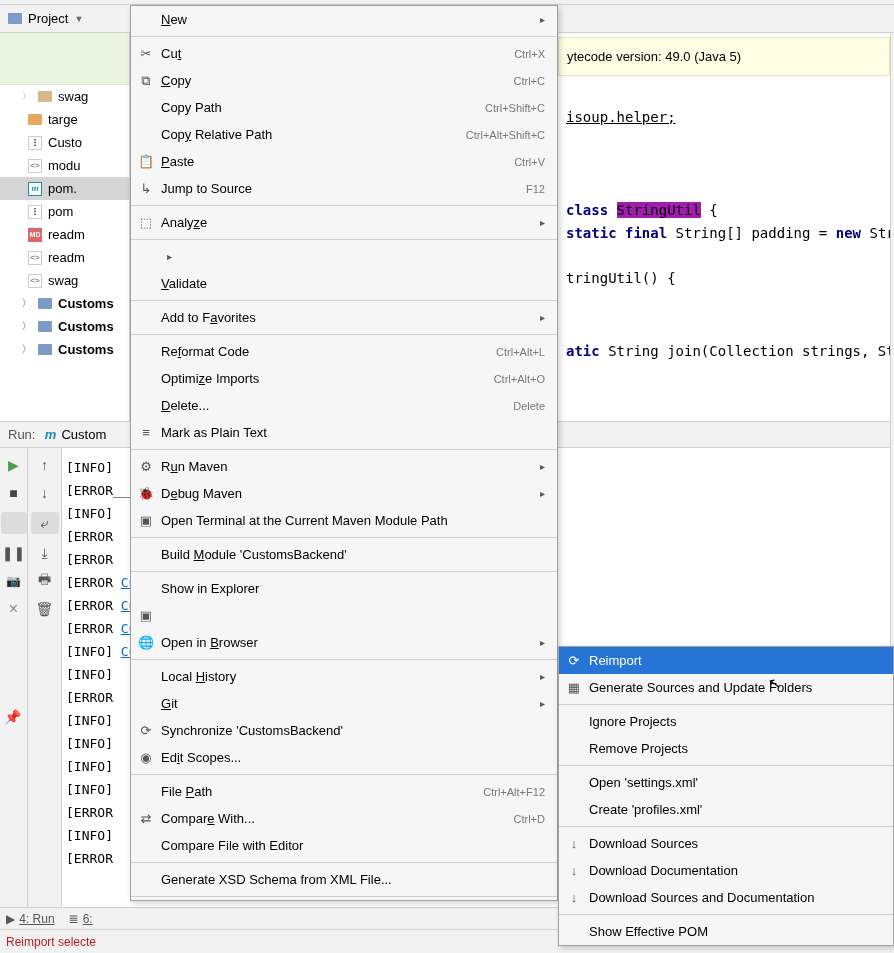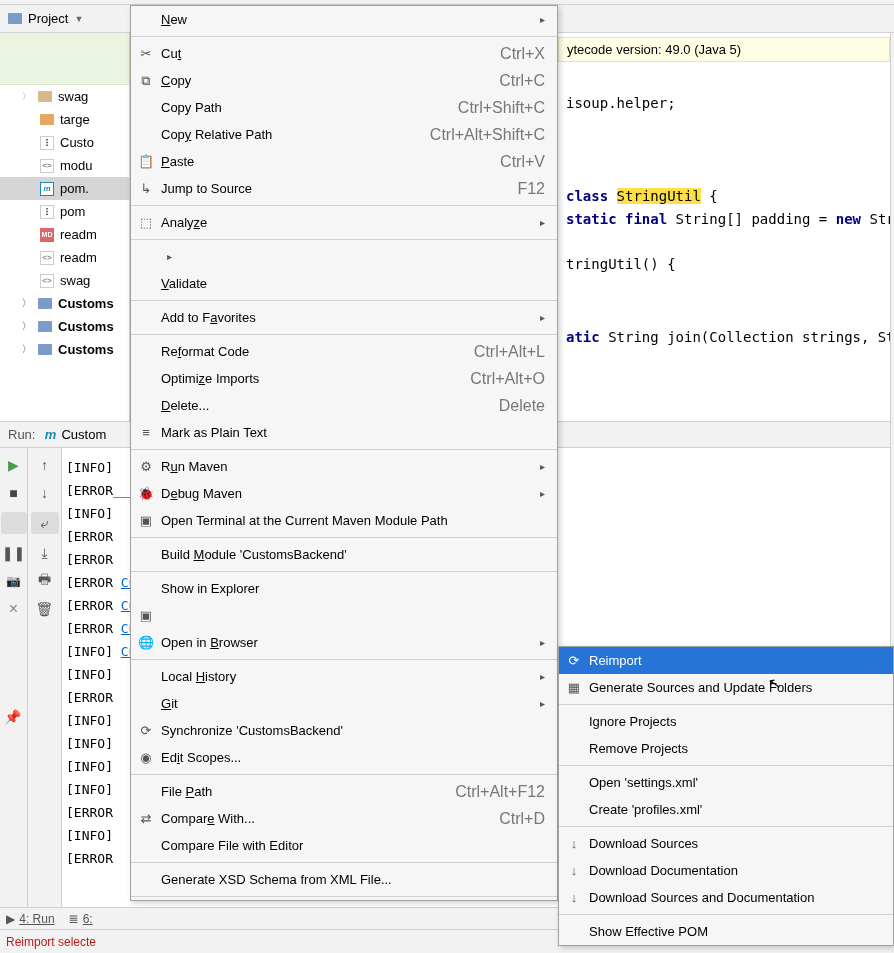--- a/index.html
+++ b/index.html
@@ -11,47 +11,47 @@
 
 .project-toolbar { display: flex; align-items: center; height: 28px; background: #f2f2f2; border-bottom: 1px solid #d0d0d0; padding: 0 8px; gap: 6px; }
 .project-toolbar .folder-icon { width: 14px; height: 11px; background: #7b9bc9; border-radius: 1px; position: relative; }
 .project-toolbar .arrow { font-size: 9px; color: #6a6a6a; }
 .spacer { flex: 1; }
 
 
 .main-layout { display: flex; height: calc(100% - 33px); position: relative; }
 .left-panel { width: 130px; flex-shrink: 0; background: #fff; border-right: 1px solid #d0d0d0; overflow: hidden; }
 .tree-green { height: 52px; background: #eaf4e1; border-bottom: 1px solid #d8e8ca; }
-.tree-item { display: flex; align-items: center; height: 23px; padding-left: 40px; gap: 6px; white-space: nowrap; overflow: hidden; }
+.tree-item { display: flex; align-items: center; height: 23px; padding-left: 28px; gap: 6px; white-space: nowrap; overflow: hidden; }
 .tree-item.expandable { padding-left: 22px; }
 .tree-caret { font-size: 9px; color: #888; width: 10px; }
 .tree-folder-icon { width: 14px; height: 11px; background: #d6b88a; border-radius: 1px; flex-shrink: 0; }
 .tree-folder-icon.orange { background: #e6a861; }
 .tree-file-icon { width: 14px; height: 14px; flex-shrink: 0; display: flex; align-items: center; justify-content: center; font-size: 8px; font-weight: bold; border: 1px solid #ccc; background: #fff; }
 .tree-file-icon.pom { color: #1a8bb3; border-color: #1a8bb3; font-style: italic; }
 .tree-file-icon.md { background: #d66; color: #fff; border: none; font-size: 7px; }
 .tree-file-icon.xml { color: #888; }
 .tree-item.selected { background: #d5d5d5; }
 .tree-item.bold { font-weight: bold; }
 .tree-module-icon { width: 14px; height: 11px; background: #7b9bc9; flex-shrink: 0; border-radius: 1px; position: relative; }
 
 .right-panel { flex: 1; position: relative; overflow: hidden; background: #fff; }
-.editor-notice { background: #fffde3; border: 1px solid #e8e4c0; padding: 4px 8px; margin: 4px 0 8px 0; white-space: nowrap; overflow: hidden; }
+.editor-notice { background: #fffde3; border: 1px solid #e8e4c0; padding: 11px 8px; margin: 4px 0 8px 0; white-space: nowrap; overflow: hidden; }
 .code-area { font-family: Consolas, monospace; font-size: 14px; line-height: 23px; padding-left: 8px; white-space: nowrap; }
 .code-area .kw { color: #000080; font-weight: bold; }
-.code-area .cls { background: #fde047; }
+.code-area .cls { background: #a21caf; }
 
 
 .ctx-menu { position: absolute; left: 130px; top: 5px; width: 428px; background: #f6f6f6; border: 1px solid #a0a0a0; box-shadow: 2px 2px 6px rgba(0,0,0,0.2); z-index: 10; }
 .ctx-row { display: flex; align-items: center; height: 27px; padding: 0 12px 0 6px; gap: 6px; }
 .ctx-row.sel { background: #2675d6; color: #fff; }
 .ctx-icon { width: 18px; height: 18px; flex-shrink: 0; display: flex; align-items: center; justify-content: center; color: #555; font-size: 13px; }
 .ctx-row.sel .ctx-icon { color: #fff; }
 .ctx-label { flex: 1; white-space: nowrap; }
-.ctx-shortcut { color: #777; font-size: 16px; text-align: center; }
+.ctx-shortcut { color: #777; font-size: 11px; text-align: center; }
 .ctx-arrow { font-size: 10px; color: #555; margin-left: 6px; }
 .ctx-sep { height: 1px; background: #d0d0d0; margin: 3px 0; }
 .underline { text-decoration: underline; }
 
 
 .sub-menu { position: absolute; left: 558px; top: 646px; width: 336px; background: #f6f6f6; border: 1px solid #a0a0a0; box-shadow: 2px 2px 6px rgba(0,0,0,0.2); z-index: 11; }
 .sub-menu .ctx-row { height: 27px; }
 
 
 .run-panel { position: absolute; bottom: 24px; left: 0; right: 0; height: 508px; background: #fff; border-top: 1px solid #d0d0d0; display: flex; }
@@ -148,21 +148,21 @@
           <span>Customs</span>
         </div>
       </div>
   </div>
   <div class="right-panel"></div>
 </div>
 
 <div class="under-content">
   <div class="editor-notice">ytecode version: 49.0 (Java 5)</div>
   <div class="code-area">
-    <div style="margin-top:30px;">isoup.helper;</div>
+    <div style="margin-top:30px;text-decoration:underline;">isoup.helper;</div>
     <div style="height:70px"></div>
     <div><span class="kw">class</span> <span class="cls">StringUtil</span><span> {</span></div>
     <div><span class="kw">static final</span><span> String[] padding = </span><span class="kw">new</span><span> String</span></div>
     <div style="height:22px"></div>
     <div>tringUtil() {</div>
     <div style="height:50px"></div>
     <div><span class="kw">atic</span><span> String join(Collection strings,  Stri</span></div>
   </div>
 </div>
 

